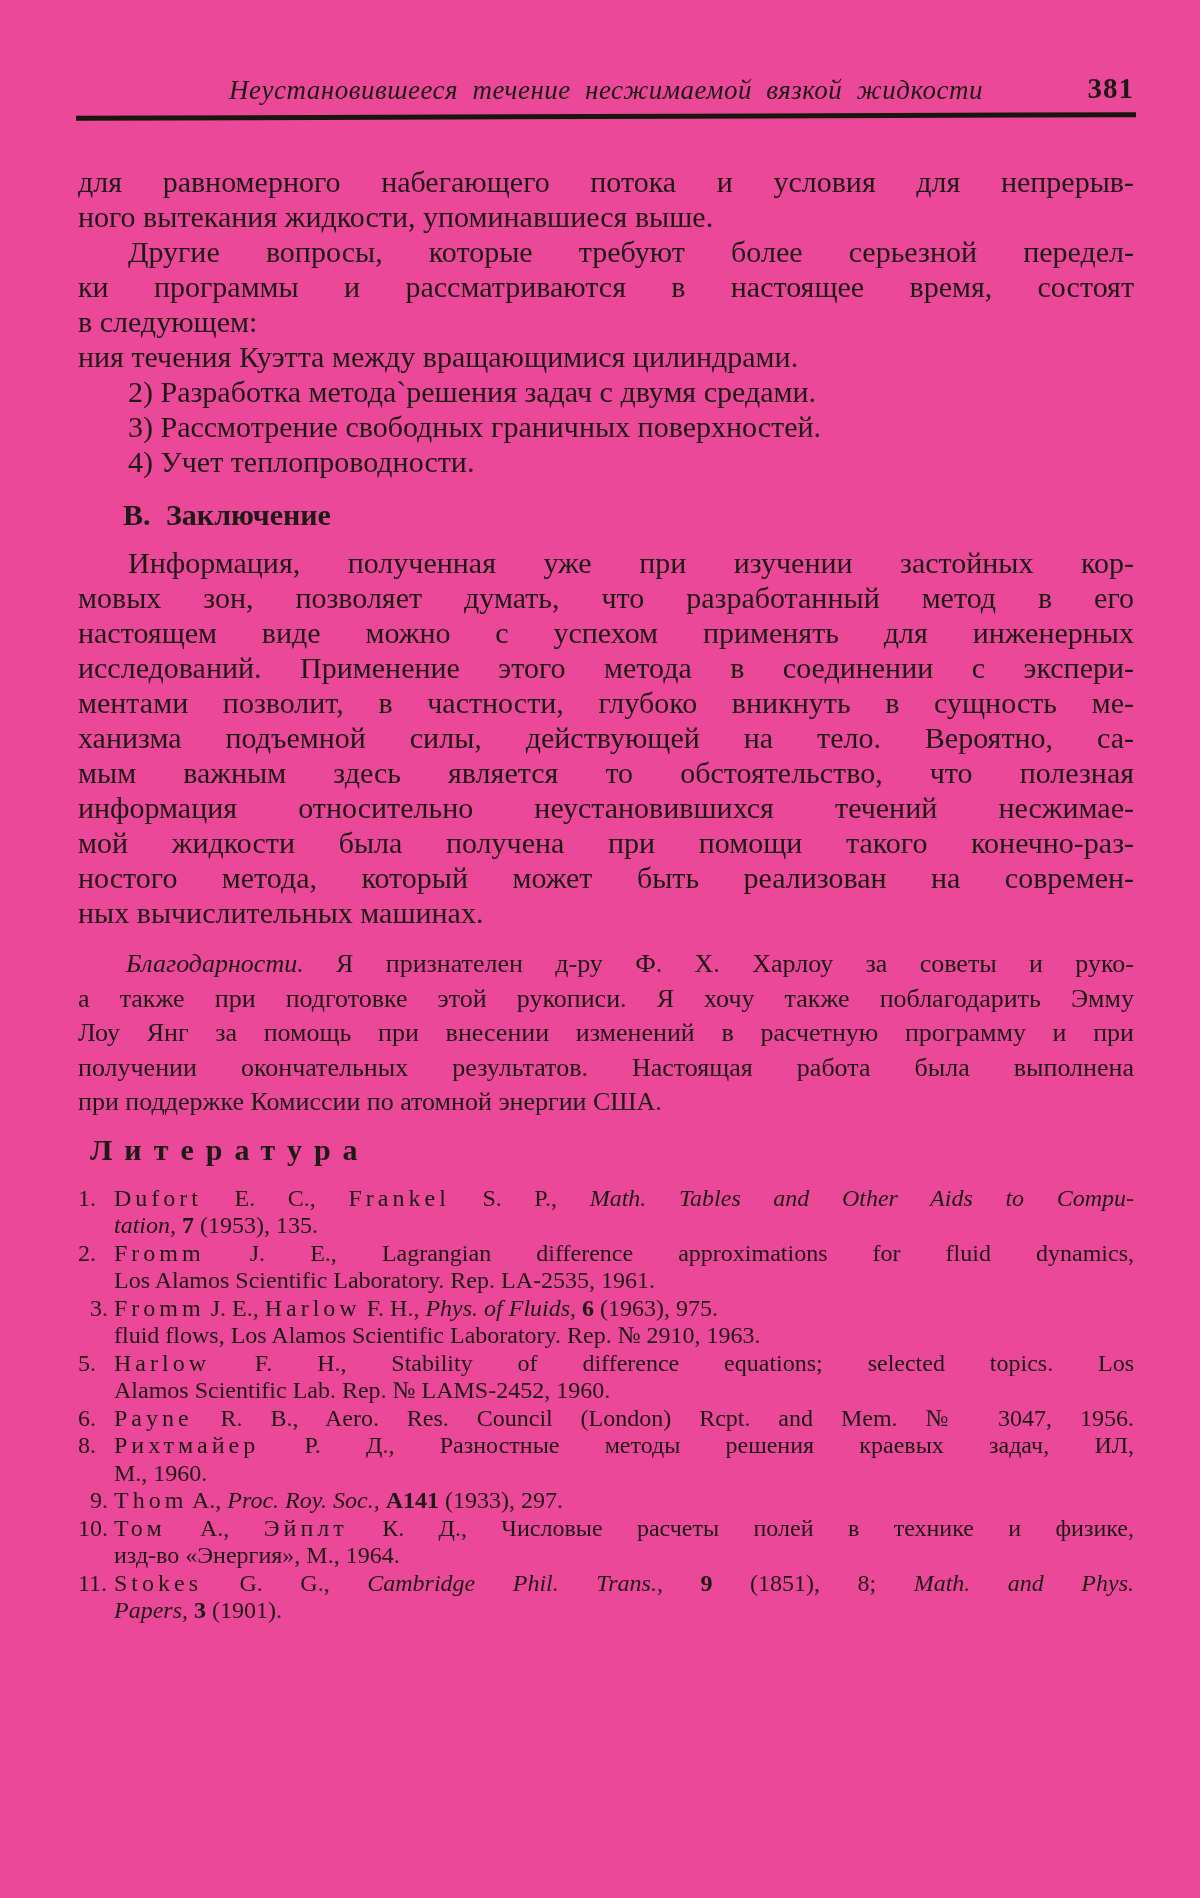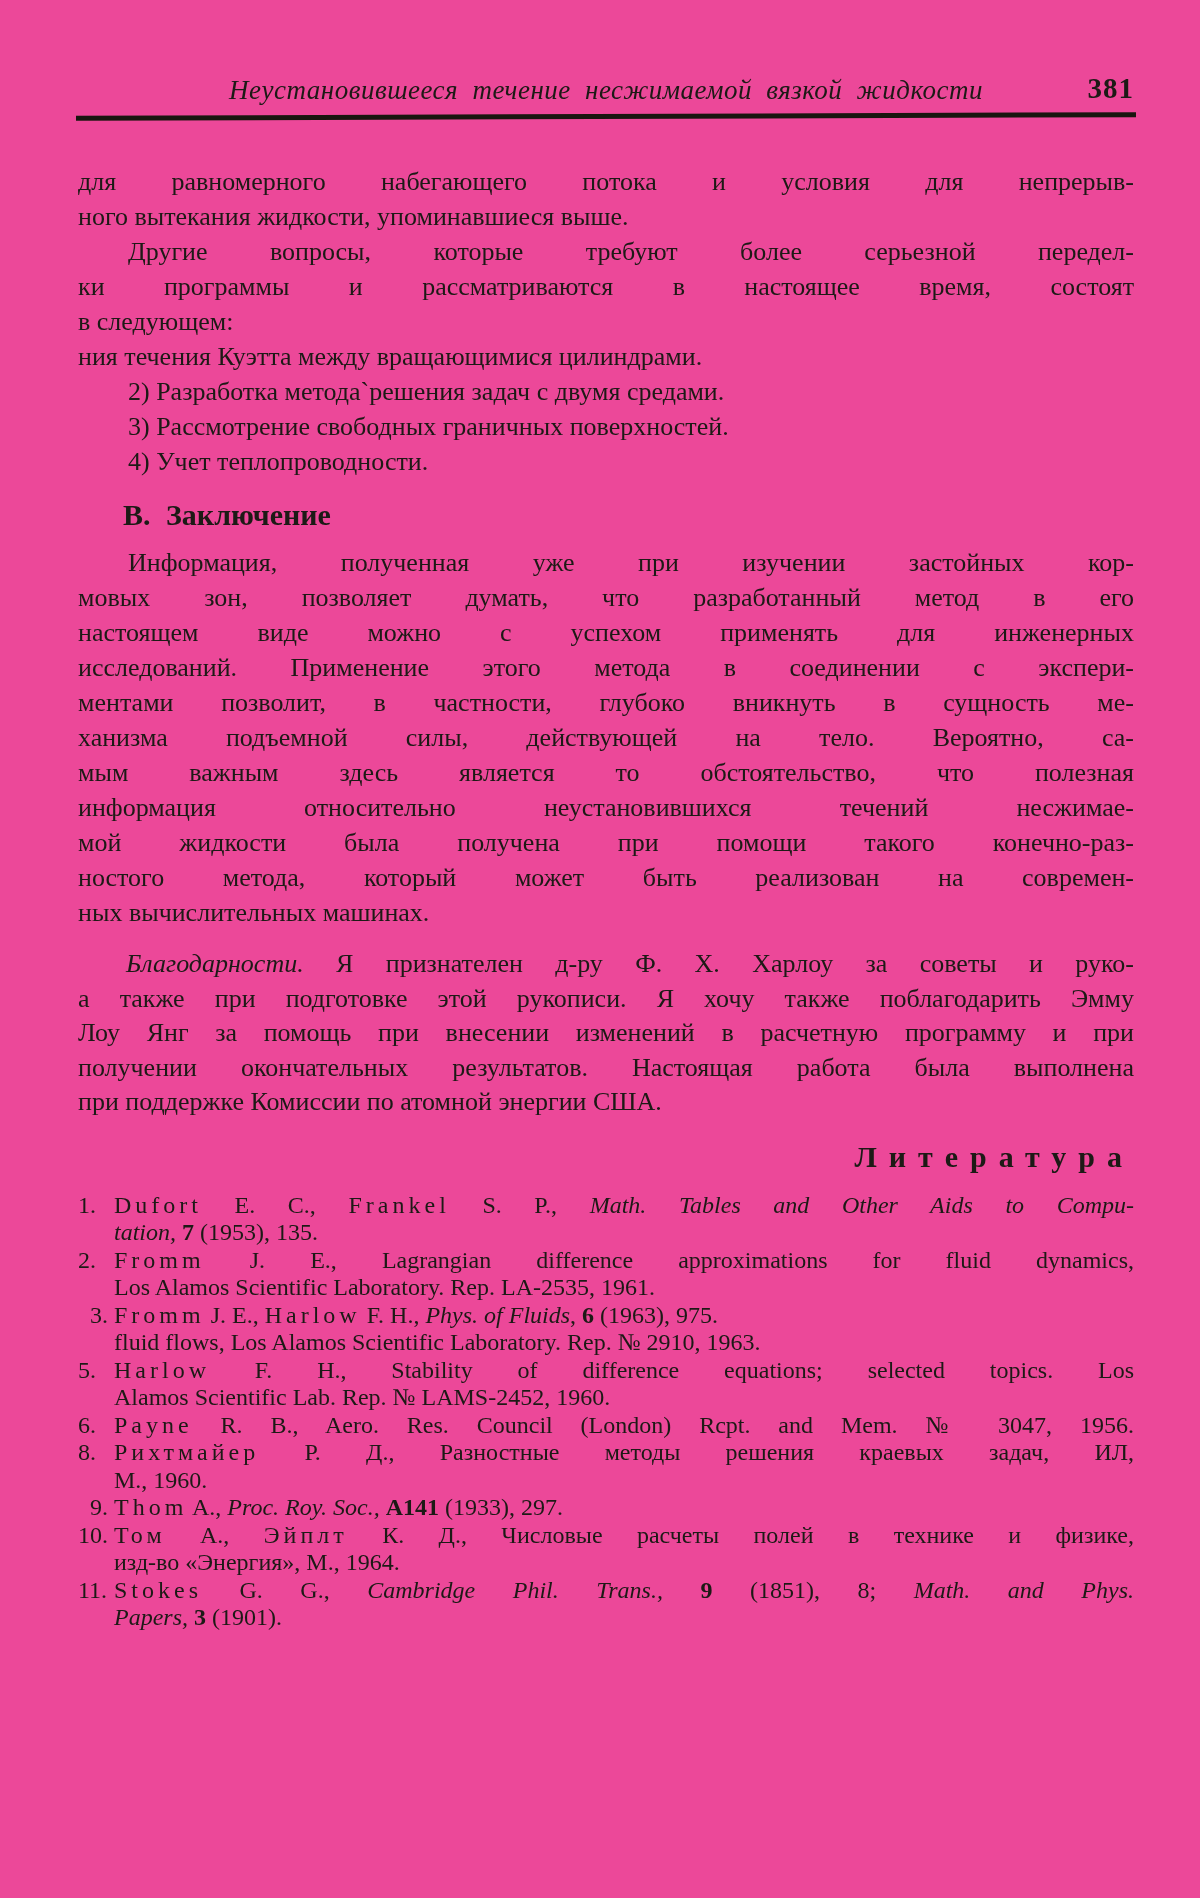--- a/index.html
+++ b/index.html
@@ -61,21 +61,21 @@
   }
   .line {
     text-align: justify;
     text-align-last: justify;
   }
   .line.noj {
     text-align: left;
     text-align-last: auto;
   }
   #body-block .line {
-    font-size: 26px;
+    font-size: 30px;
     line-height: 35px;
   }
   #body-block .line.ind { text-indent: 50px; }
   .sec-heading {
     font-size: 30px;
     line-height: 35px;
     font-weight: bold;
     word-spacing: 8px;
     margin: 18px 0 13px 45px;
   }
@@ -84,24 +84,24 @@
   .ack .line {
     font-size: 26px;
     line-height: 34.5px;
   }
   .ack .line.ind { text-indent: 48px; }
   
   .lit-heading {
     font-size: 30px;
     line-height: 36px;
     font-weight: bold;
-    text-align: right;
+    text-align: left;
     letter-spacing: 12px;
     padding-left: 12px;
-    margin: 19px 0 0 0;
+    margin: 12px 0 0 0;
   }
   #refs-block { margin-top: 17px; }
   #refs-block .line {
     font-size: 24px;
     line-height: 27.5px;
     padding-left: 36px;
   }
   .ref .num {
     display: inline-block;
     width: 30px;

